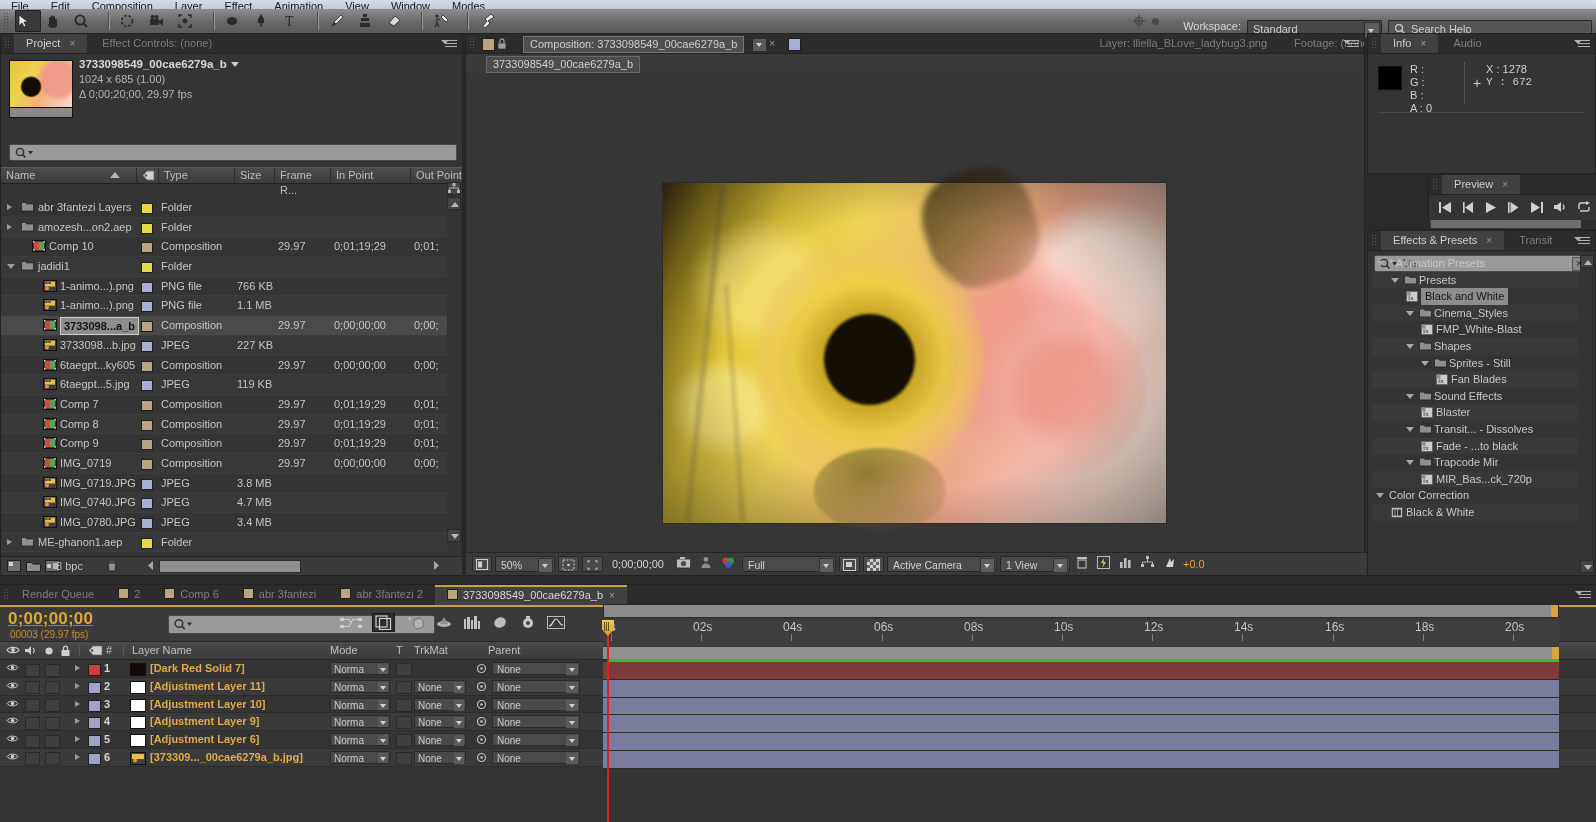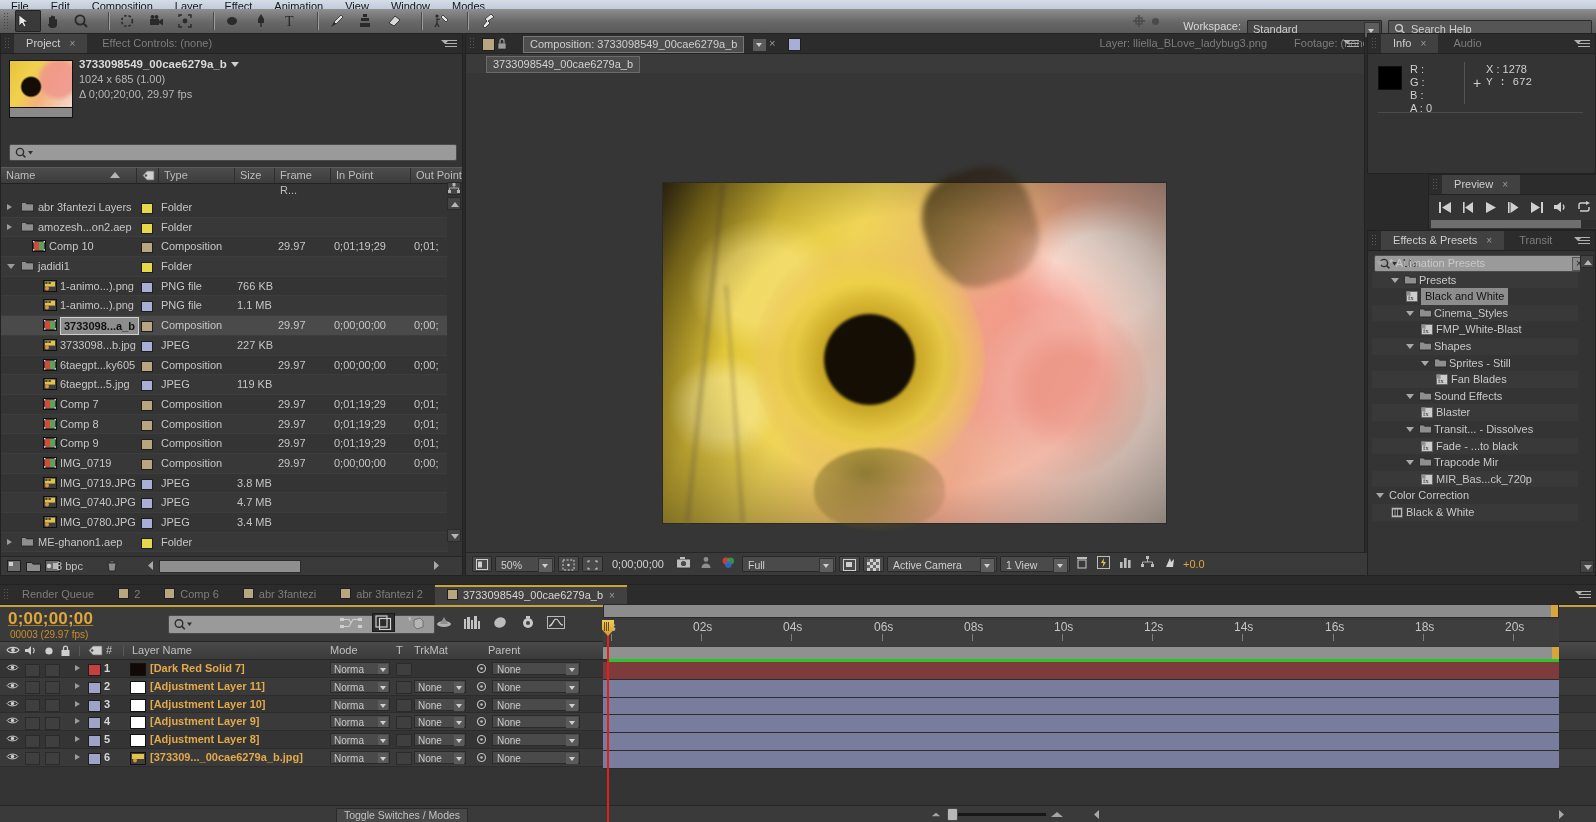--- a/index.html
+++ b/index.html
@@ -1396,21 +1396,21 @@
             <path d="M1 5 C3 1.5 11 1.5 13 5 C11 8.5 3 8.5 1 5Z" fill="none" stroke="#cfcfcf" stroke-width="1.1"></path>
             <circle cx="7" cy="5" r="1.9" fill="#cfcfcf"></circle>
           </svg>
         </span>
         <span class="lbox" style="left:25px"></span>
         <span class="lbox" style="left:45px"></span>
         <span class="tw"></span>
         <span class="lcolor" style="background:#9ea3c7"></span>
         <span class="lnum">5</span>
         <span class="lsw" style="background:#ffffff"></span>
-        <span class="lname">[Adjustment Layer 8]</span>
+        <span class="lname">[Adjustment Layer 6]</span>
         <span class="lmode">Norma<span class="a"></span></span>
         <span class="ltbox"></span>
         <span class="ltrk">None<span class="a"></span></span>
         <span class="lpickw">
           <svg width="11" height="11" viewBox="0 0 11 11">
             <circle cx="5.5" cy="5.5" r="4" fill="none" stroke="#bdbdbd" stroke-width="1.2"></circle>
             <circle cx="5.5" cy="5.5" r="1.3" fill="#bdbdbd"></circle>
           </svg>
         </span>
         <span class="lparent">None<span class="a"></span></span>
@@ -1487,34 +1487,13 @@
         <div class="bar purple"></div>
         <div class="bar purple"></div>
       </div>
     <div id="cti">
         <span id="ctiHead">
           <i></i>
         </span>
       </div>
   </div>
 
-  <div id="tlbottom">
-    <span id="toggleSw">Toggle Switches / Modes</span>
-    <span id="zoomslider">
-      <span class="mtri" style="transform:scale(.7);"></span>
-      <span style="position:relative;display:flex;align-items:center;">
-        <span class="knob"></span>
-        <span class="track"></span>
-      </span>
-      <span class="mtri"></span>
-    </span>
-    <span class="abs" style="left:1092px;top:3px;">
-      <svg width="10" height="11" viewBox="0 0 10 11">
-          <path d="M7 1 L2 5.5 L7 10 Z" fill="#a8a8a8"></path>
-        </svg>
-    </span>
-    <span class="abs" style="left:1556px;top:3px;">
-      <svg width="10" height="11" viewBox="0 0 10 11">
-          <path d="M3 1 L8 5.5 L3 10 Z" fill="#a8a8a8"></path>
-        </svg>
-    </span>
-  </div>
 </div>
 
 </body></html>

